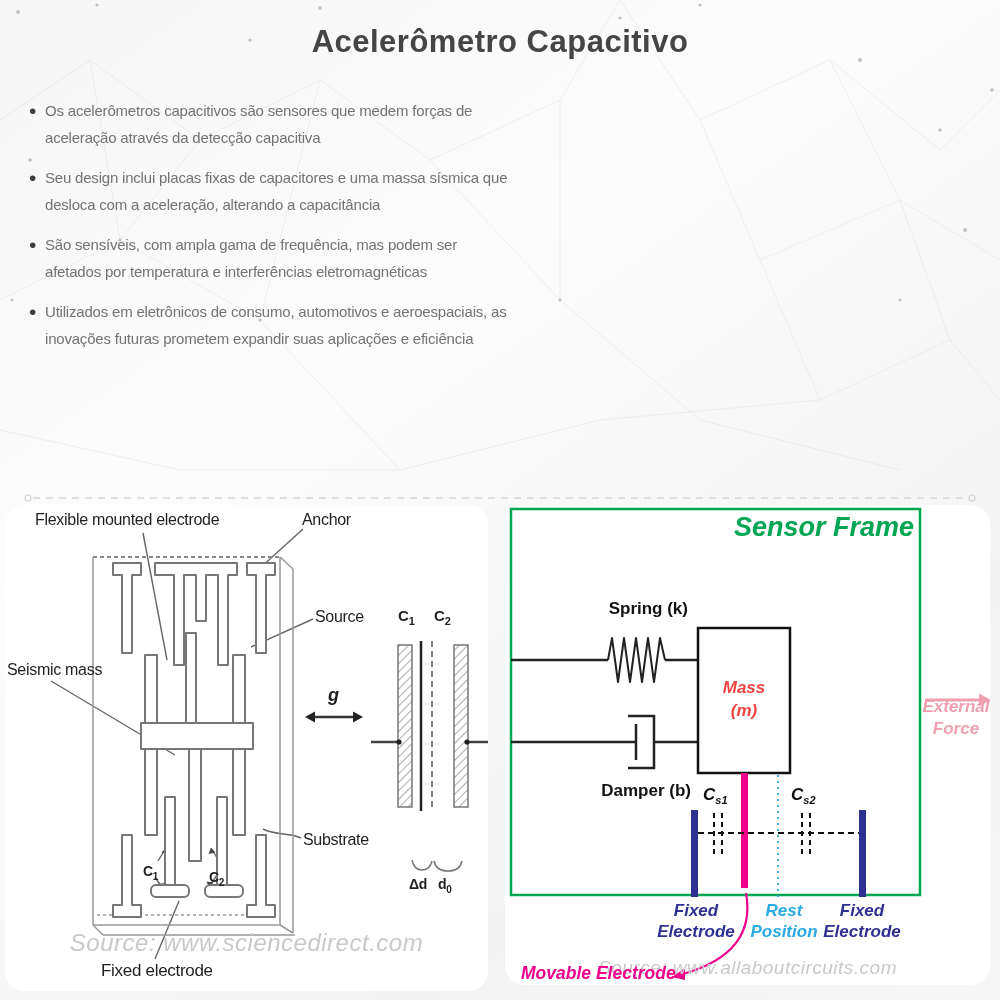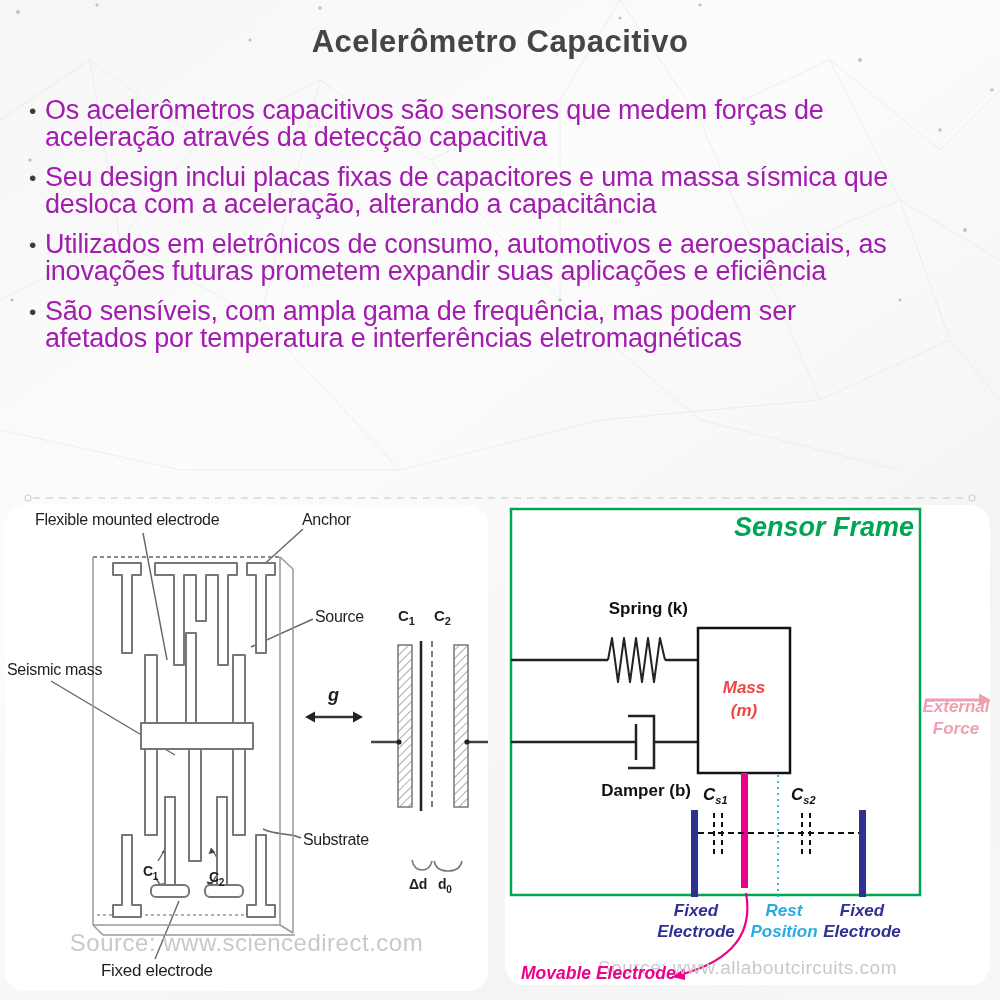--- a/index.html
+++ b/index.html
@@ -8,32 +8,32 @@
     font-family:"Liberation Sans",sans-serif;
     background:linear-gradient(145deg,#f6f6f6 0%,#fcfcfc 35%,#f4f4f4 75%,#f7f7f7 100%);
   }
   .bg-mesh{position:absolute;left:0;top:0;z-index:0;}
   .page-title{
     position:absolute;left:0;top:24px;width:1000px;margin:0;text-align:center;
     font-size:31px;font-weight:bold;letter-spacing:.5px;color:#454545;z-index:2;
   }
   .bullets{position:absolute;left:28px;top:97px;width:934px;margin:0;padding:0;list-style:none;z-index:2;}
   .bullets li{position:relative;padding-left:17px;margin:0 0 13px 0;
-    font-size:27px;line-height:27px;color:#a21caf;letter-spacing:-0.2px;}
+    font-size:15px;line-height:27px;color:#737373;letter-spacing:-0.2px;}
   .bullets li::before{content:"•";position:absolute;left:1px;top:0;font-size:21px;color:#3d3d3d;}
   .bullets li span{display:block;}
   .separator{position:absolute;left:0;top:491px;z-index:1;}
   .panel{position:absolute;background:#ffffff;border-radius:20px;z-index:3;}
   .panel-left{left:5px;top:505px;width:483px;height:486px;}
   .panel-right{left:505px;top:505px;width:485px;height:480px;}
   .panel svg.art{position:absolute;left:0;top:0;z-index:2;}
   .lbl{position:absolute;color:#1f1f1f;font-size:16px;letter-spacing:-0.3px;z-index:4;white-space:nowrap;}
   .lbl.small{font-size:14px;font-weight:bold;}
   .g-lbl{font-weight:bold;font-style:italic;font-size:18px;}
-  .watermark{position:absolute;left:0;right:0;text-align:center;color:#c9c9c9;z-index:5;letter-spacing:.5px;}
+  .watermark{position:absolute;left:0;right:0;text-align:center;color:#c9c9c9;z-index:5;letter-spacing:.5px;font-style:italic;}
   .wm-left{top:424px;font-size:24px;}
   .wm-right{top:452px;font-size:19px;}
   
   .frame-title{position:absolute;right:76px;top:7px;font-size:27px;font-weight:bold;font-style:italic;color:#00a651;z-index:4;white-space:nowrap;}
   .mech-lbl{position:absolute;font-weight:bold;color:#111;font-size:17px;text-align:right;z-index:4;}
   .cs-lbl{position:absolute;font-weight:bold;font-style:italic;color:#111;font-size:17px;z-index:4;}
   .cs-lbl sub,.cap-lbl sub{font-size:11px;}
   .cap-lbl{position:absolute;font-weight:bold;color:#222;font-size:15px;z-index:4;}
   .electrode-lbl{position:absolute;width:90px;text-align:center;font-weight:bold;font-style:italic;
     font-size:17px;line-height:1.22;z-index:6;}
@@ -87,26 +87,26 @@
 <ul class="bullets">
   <li>
     <span>Os acelerômetros capacitivos são sensores que medem forças de</span>
     <span>aceleração através da detecção capacitiva</span>
   </li>
   <li>
     <span>Seu design inclui placas fixas de capacitores e uma massa sísmica que</span>
     <span>desloca com a aceleração, alterando a capacitância</span>
   </li>
   <li>
+    <span>São sensíveis, com ampla gama de frequência, mas podem ser</span>
+    <span>afetados por temperatura e interferências eletromagnéticas</span>
+  </li>
+  <li>
     <span>Utilizados em eletrônicos de consumo, automotivos e aeroespaciais, as</span>
     <span>inovações futuras prometem expandir suas aplicações e eficiência</span>
-  </li>
-  <li>
-    <span>São sensíveis, com ampla gama de frequência, mas podem ser</span>
-    <span>afetados por temperatura e interferências eletromagnéticas</span>
   </li>
 </ul>
 
 <svg class="separator" width="1000" height="14">
   <line x1="33" y1="7" x2="967" y2="7" stroke="#d8d8d8" stroke-width="1.3" stroke-dasharray="7,6"></line>
   <circle cx="28" cy="7" r="3" fill="none" stroke="#d2d2d2" stroke-width="1.2"></circle>
   <circle cx="972" cy="7" r="3" fill="none" stroke="#d2d2d2" stroke-width="1.2"></circle>
 </svg>
 
 <div class="panel panel-left">

